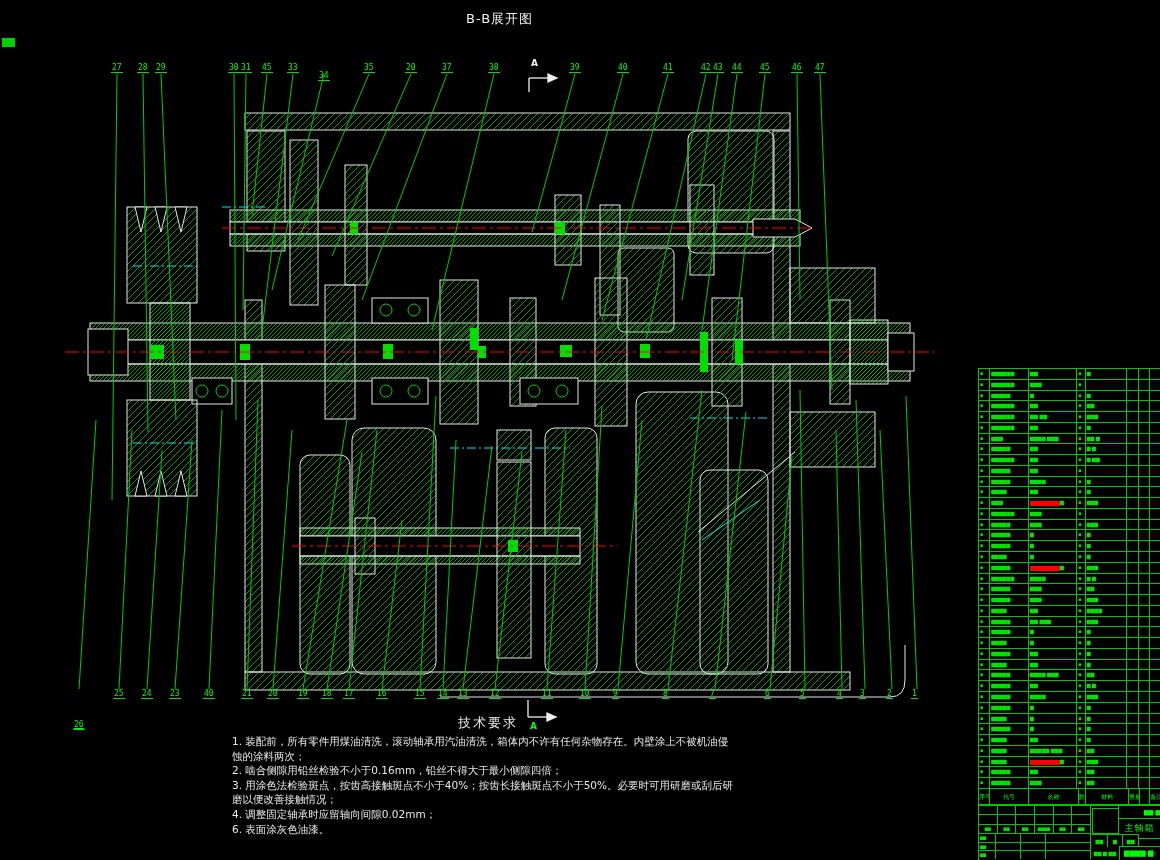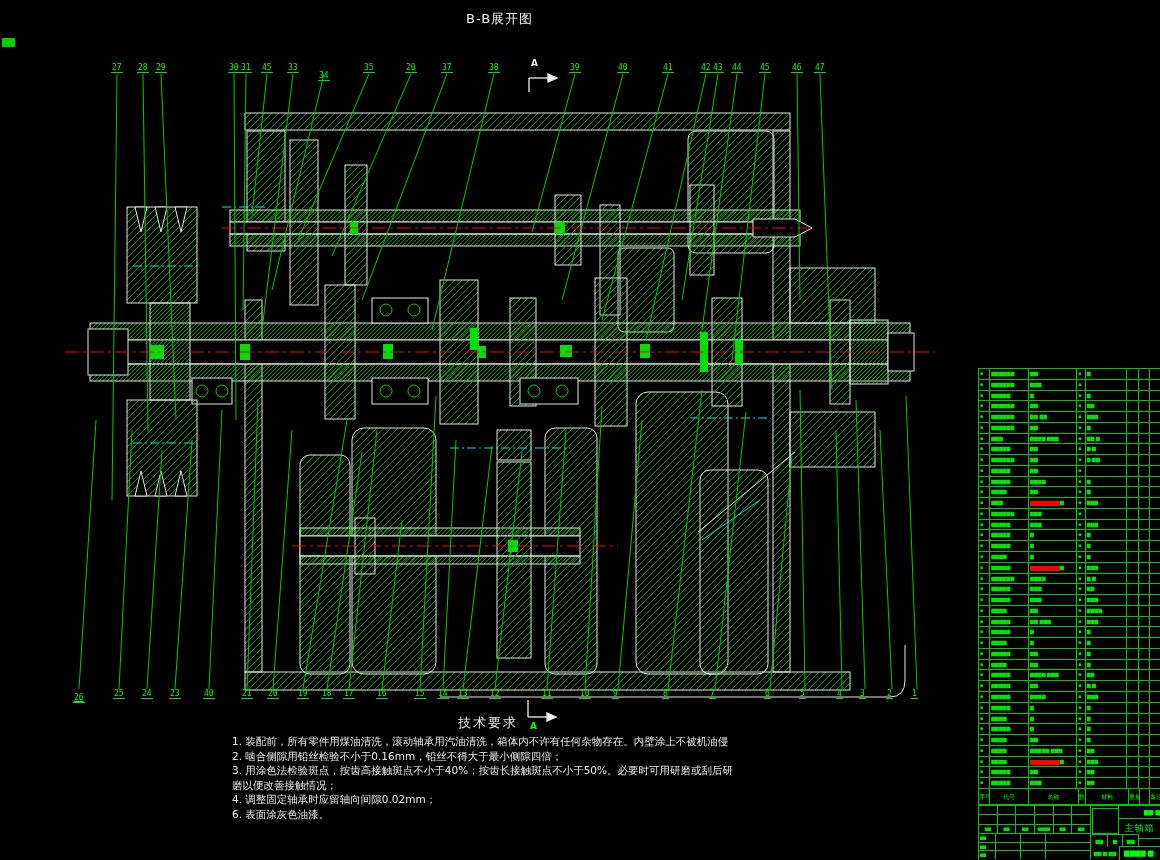--- a/index.html
+++ b/index.html
@@ -257,21 +257,21 @@
       <div class="co" style="left: 488px; top: 63px;">38</div>
       <div class="co" style="left: 569px; top: 63px;">39</div>
       <div class="co" style="left: 617px; top: 63px;">40</div>
       <div class="co" style="left: 662px; top: 63px;">41</div>
       <div class="co" style="left: 700px; top: 63px;">42</div>
       <div class="co" style="left: 712px; top: 63px;">43</div>
       <div class="co" style="left: 731px; top: 63px;">44</div>
       <div class="co" style="left: 759px; top: 63px;">45</div>
       <div class="co" style="left: 791px; top: 63px;">46</div>
       <div class="co" style="left: 814px; top: 63px;">47</div>
-      <div class="co" style="left: 73px; top: 693px; text-decoration: underline;">26</div>
+      <div class="co" style="left: 73px; top: 720px; text-decoration: underline;">26</div>
       <div class="co" style="left: 113px; top: 689px;">25</div>
       <div class="co" style="left: 141px; top: 689px;">24</div>
       <div class="co" style="left: 169px; top: 689px;">23</div>
       <div class="co" style="left: 203px; top: 689px;">40</div>
       <div class="co" style="left: 241px; top: 689px;">21</div>
       <div class="co" style="left: 267px; top: 689px;">20</div>
       <div class="co" style="left: 297px; top: 689px;">19</div>
       <div class="co" style="left: 321px; top: 689px;">18</div>
       <div class="co" style="left: 343px; top: 689px;">17</div>
       <div class="co" style="left: 376px; top: 689px;">16</div>
@@ -288,20 +288,21 @@
       <div class="co" style="left: 799px; top: 689px;">5</div>
       <div class="co" style="left: 836px; top: 689px;">4</div>
       <div class="co" style="left: 859px; top: 689px;">3</div>
       <div class="co" style="left: 886px; top: 689px;">2</div>
       <div class="co" style="left: 911px; top: 689px;">1</div>
     </div>
 
   <div id="tech">
     <div class="hd">技术要求</div>
   <div class="ln">1. 装配前，所有零件用煤油清洗，滚动轴承用汽油清洗，箱体内不许有任何杂物存在。内壁涂上不被机油侵</div>
+      <div class="ln">蚀的涂料两次；</div>
       <div class="ln">2. 啮合侧隙用铅丝检验不小于0.16mm，铅丝不得大于最小侧隙四倍；</div>
       <div class="ln">3. 用涂色法检验斑点，按齿高接触斑点不小于40%；按齿长接触斑点不小于50%。必要时可用研磨或刮后研</div>
       <div class="ln">磨以便改善接触情况；</div>
       <div class="ln">4. 调整固定轴承时应留轴向间隙0.02mm；</div>
       <div class="ln">6. 表面涂灰色油漆。</div>
     </div>
 
   <div id="bom">
       <div class="bom-row" style="height: 10.7692px;">
         <div style="width: 10px;">▪</div>

